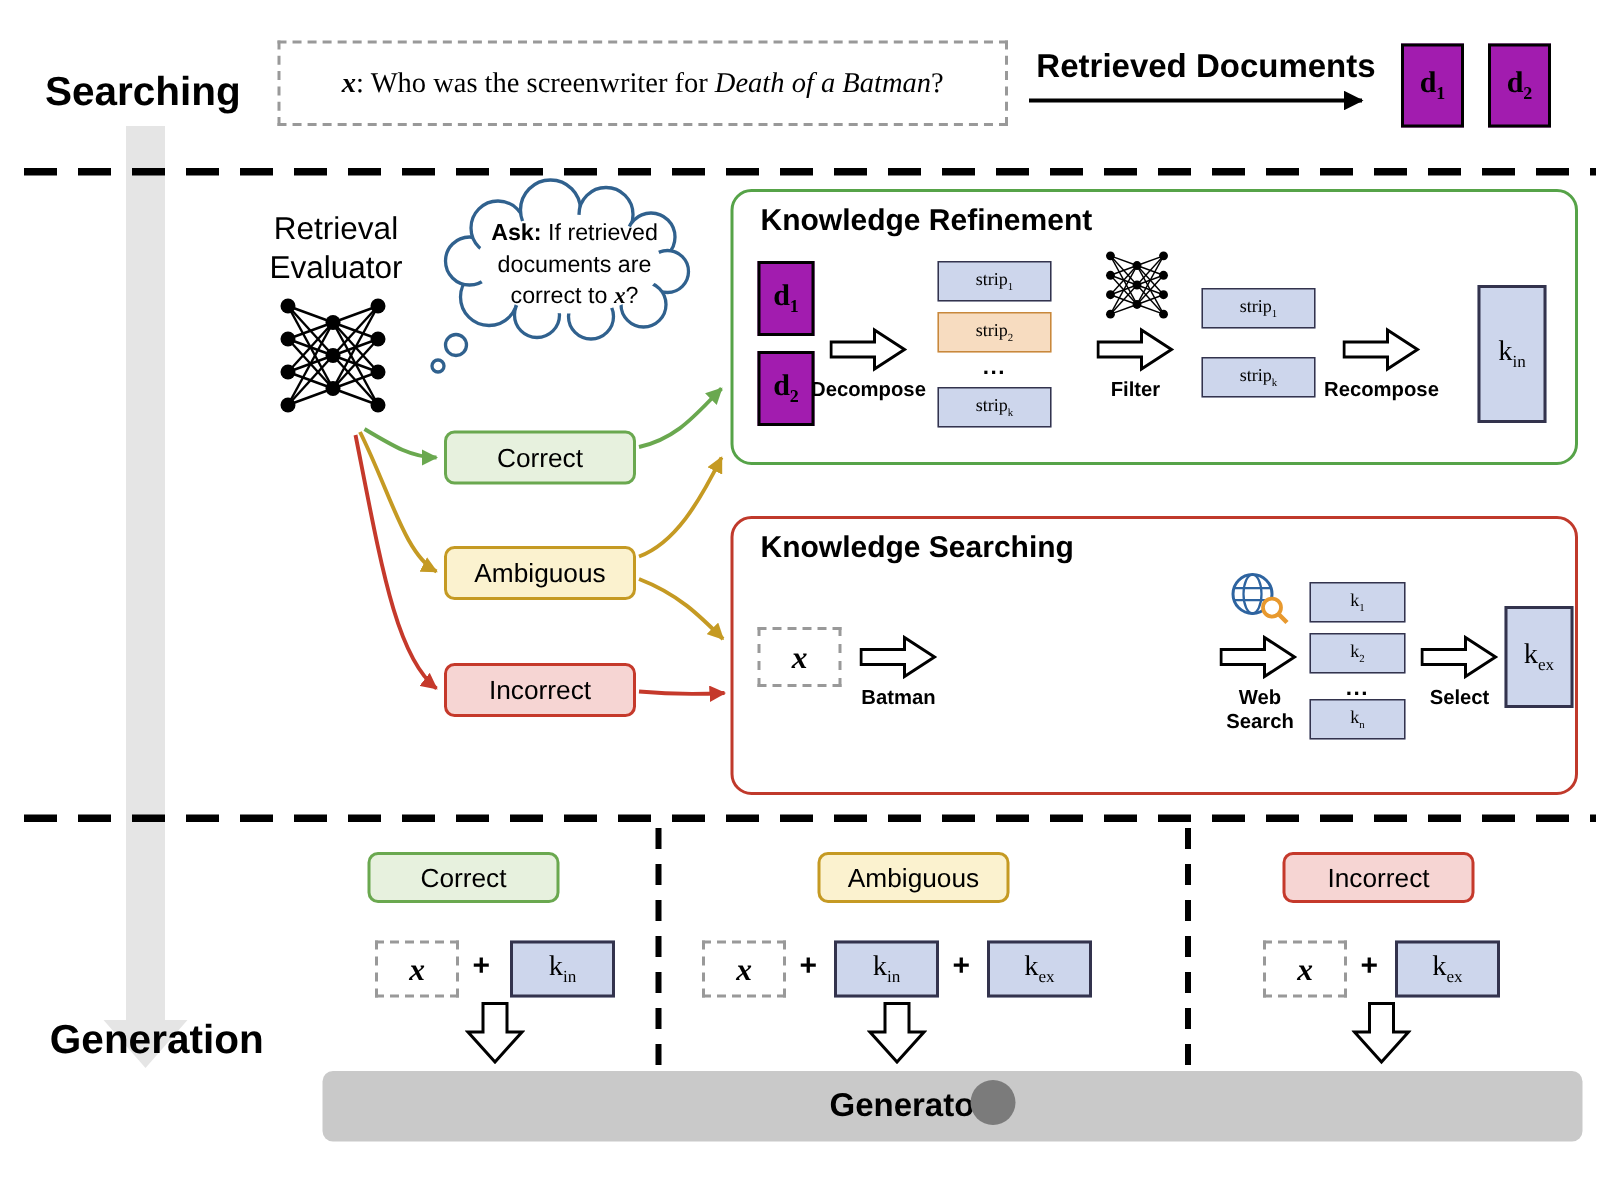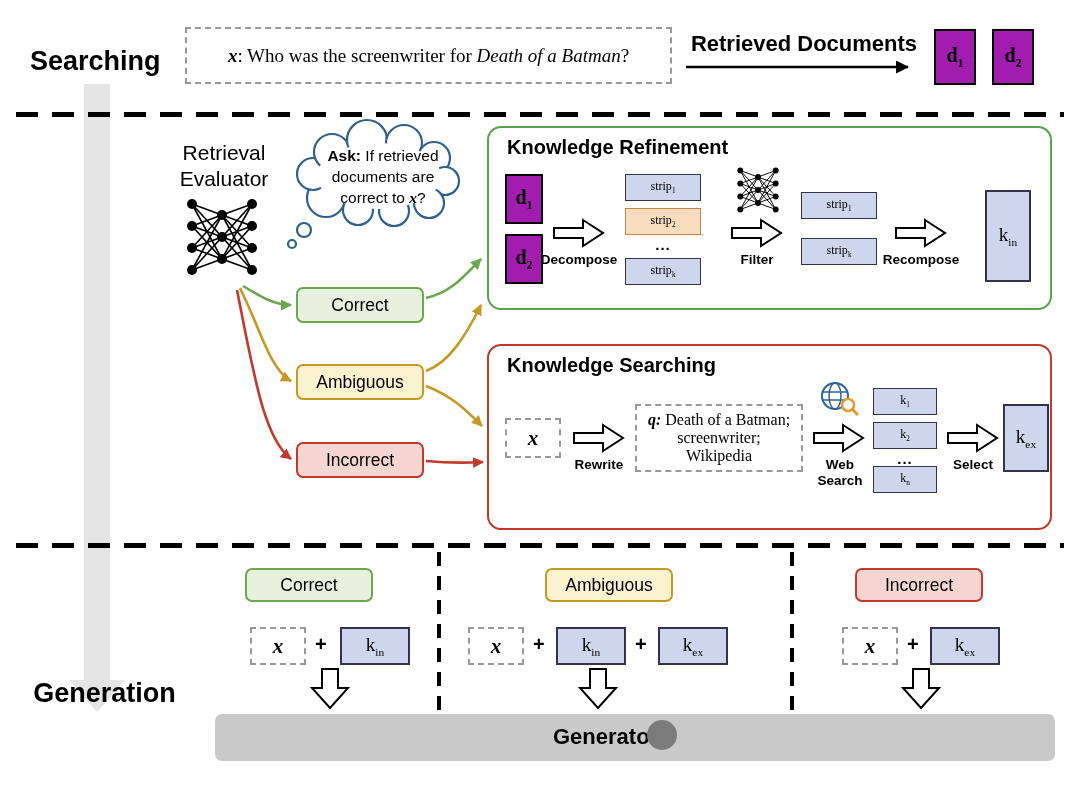--- a/index.html
+++ b/index.html
@@ -224,24 +224,21 @@
   </div>
 
   <div class="panel red" style="left:487px;top:344px;width:565px;height:186px">
     <div class="panel-title">Knowledge Searching</div>
     <div class="abs dashedbox" style="left:16px;top:72px;width:56px;height:40px">
       <span class="xvar">x</span>
     </div>
     <svg class="abs" style="left:84px;top:77px" width="52" height="30" viewBox="0 0 52 30">
         <use href="#harrow"></use>
       </svg>
-    <div class="arrow-label" style="left:78px;top:111px;width:64px">Rewrite</div>
-    <div class="abs dashedbox serif" style="left:146px;top:58px;width:168px;height:68px;font-size:16px;padding:4px 10px;text-align:center">
-      <span><span style="font-weight:700;font-style:italic">q:</span><span> Death of a Batman; screenwriter; Wikipedia</span></span>
-    </div>
+    <div class="arrow-label" style="left:78px;top:111px;width:64px">Batman</div>
     <svg class="abs" style="left:328px;top:32px" width="46" height="42" viewBox="0 0 46 42">
       <circle cx="18" cy="18" r="13" fill="none" stroke="#2e64a0" stroke-width="2"></circle>
       <ellipse cx="18" cy="18" rx="6" ry="13" fill="none" stroke="#2e64a0" stroke-width="1.5"></ellipse>
       <line x1="5.5" y1="14" x2="30.5" y2="14" stroke="#2e64a0" stroke-width="1.5"></line>
       <line x1="5.5" y1="22" x2="30.5" y2="22" stroke="#2e64a0" stroke-width="1.5"></line>
       <circle cx="31" cy="27" r="6" fill="#fff" stroke="#e8992e" stroke-width="2.5"></circle>
       <line x1="35.5" y1="31.5" x2="41" y2="37" stroke="#e8992e" stroke-width="3"></line>
     </svg>
     <svg class="abs" style="left:324px;top:77px" width="52" height="30" viewBox="0 0 52 30">
         <use href="#harrow"></use>

